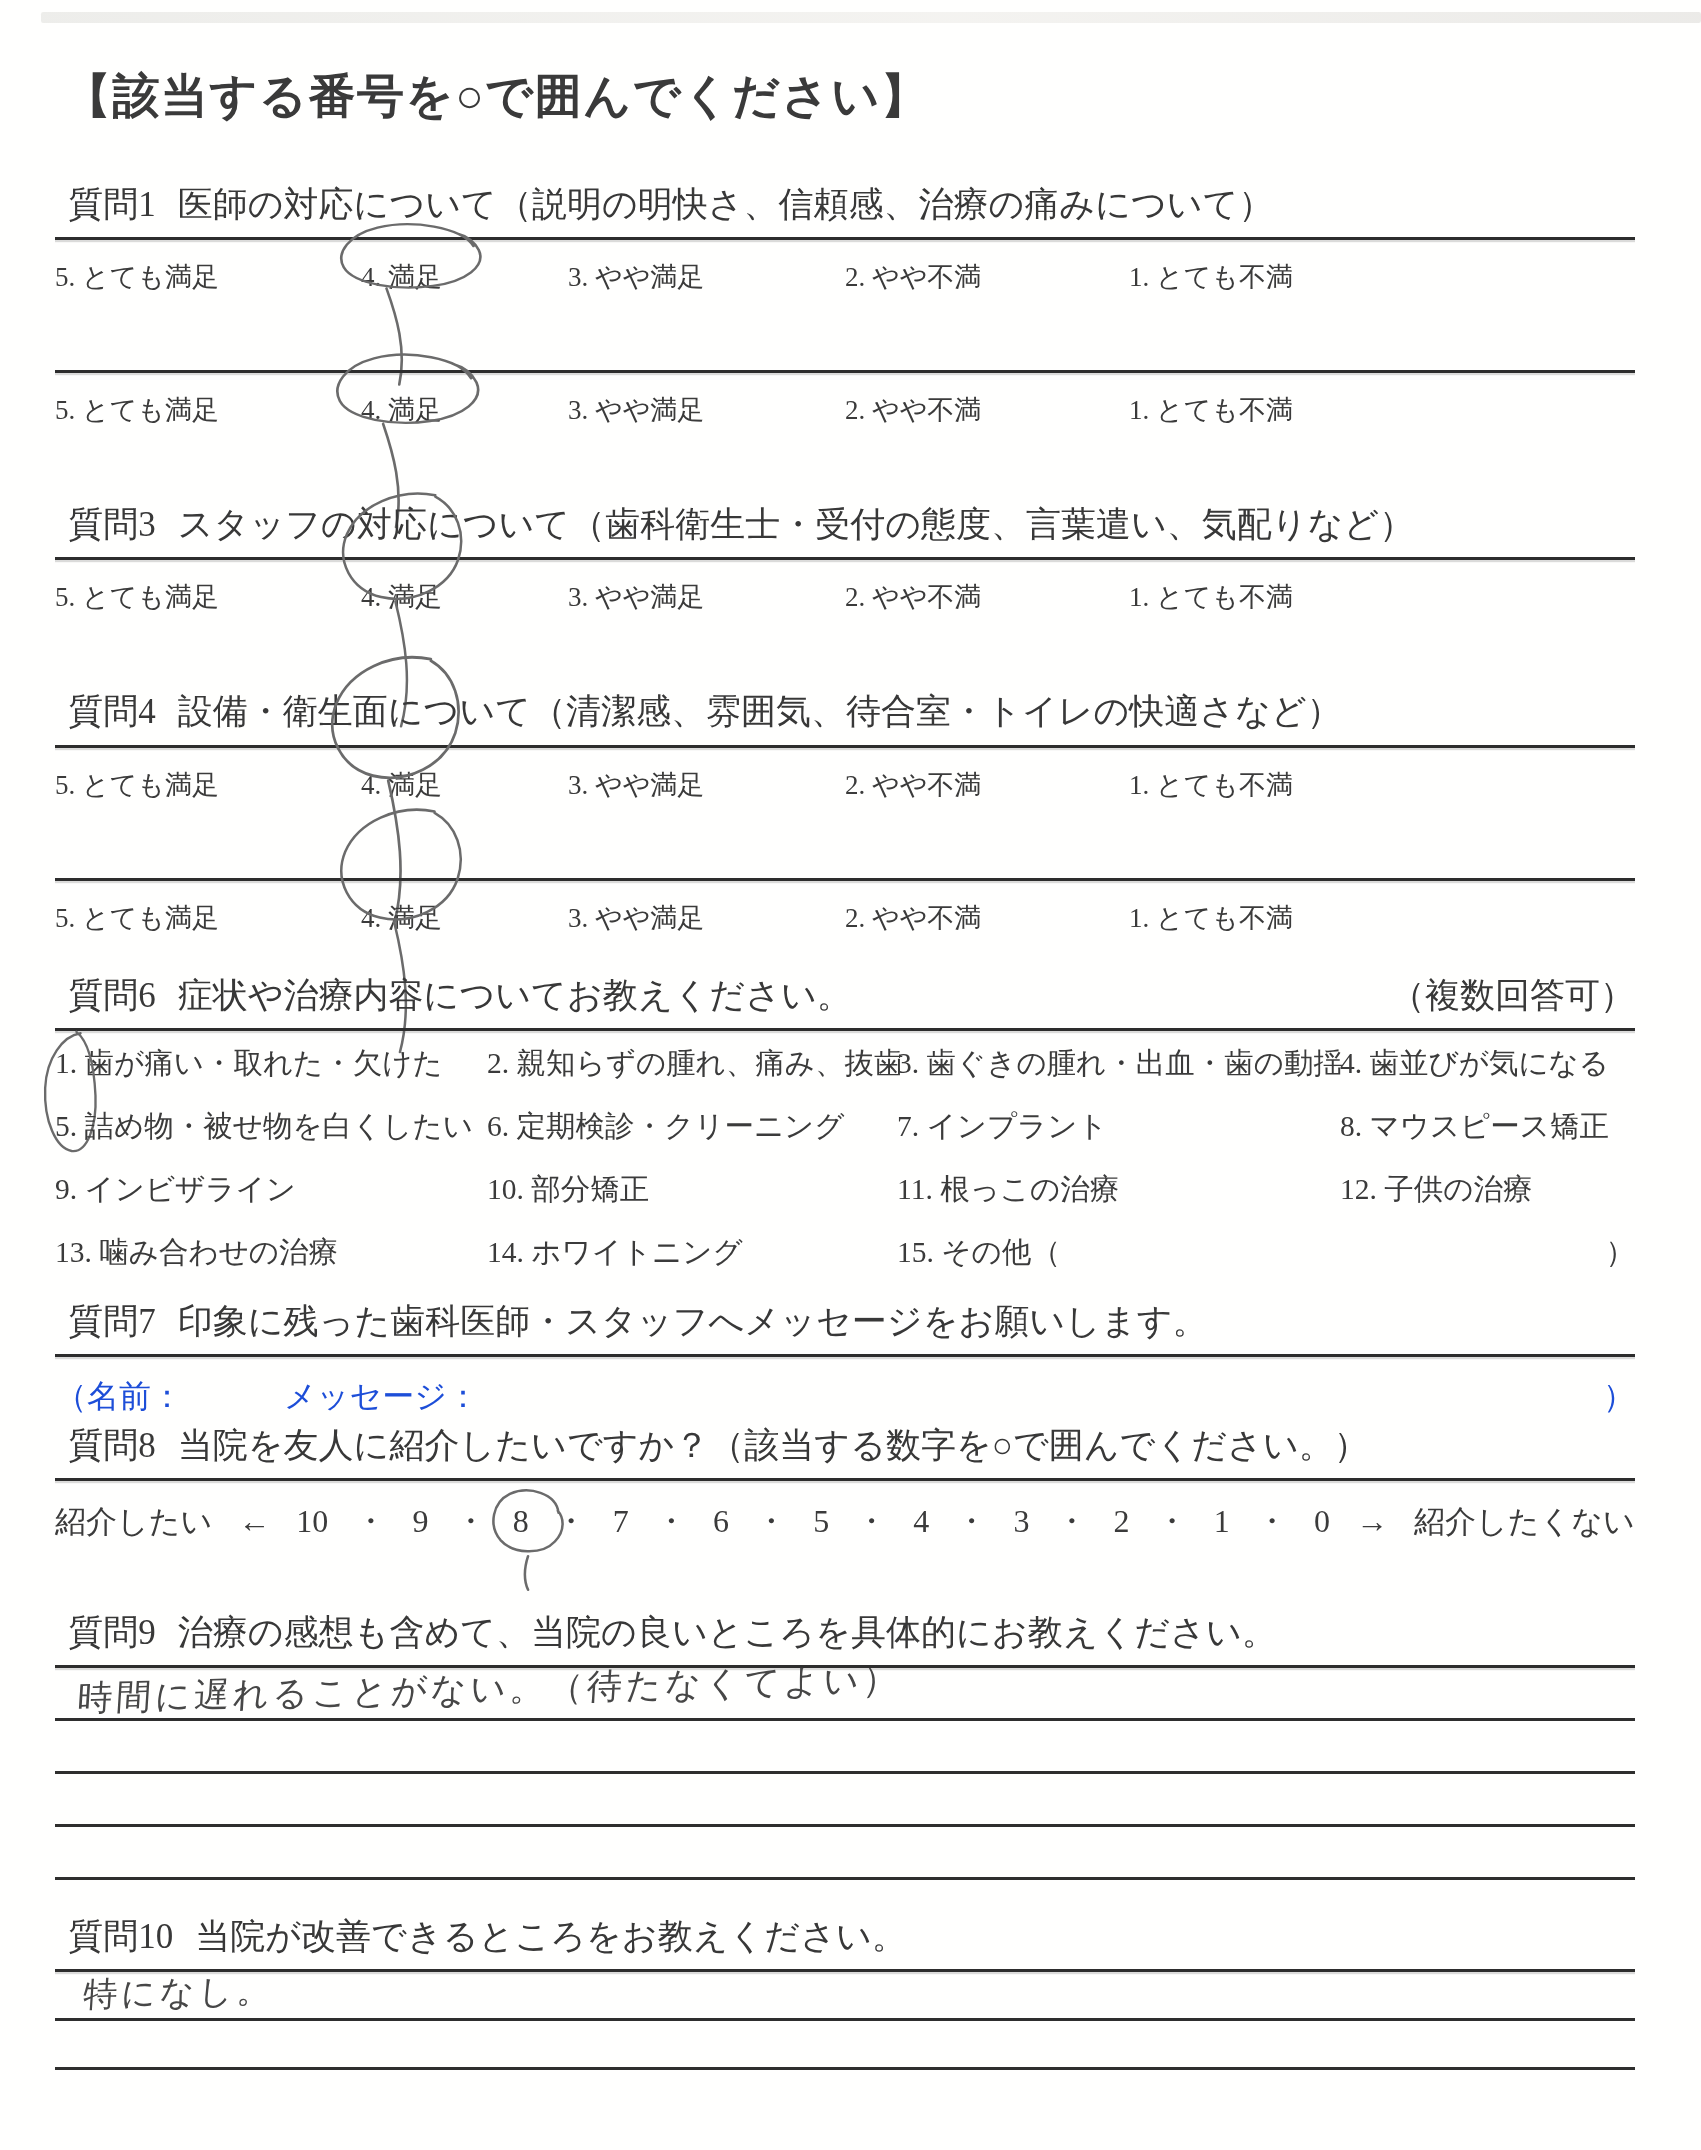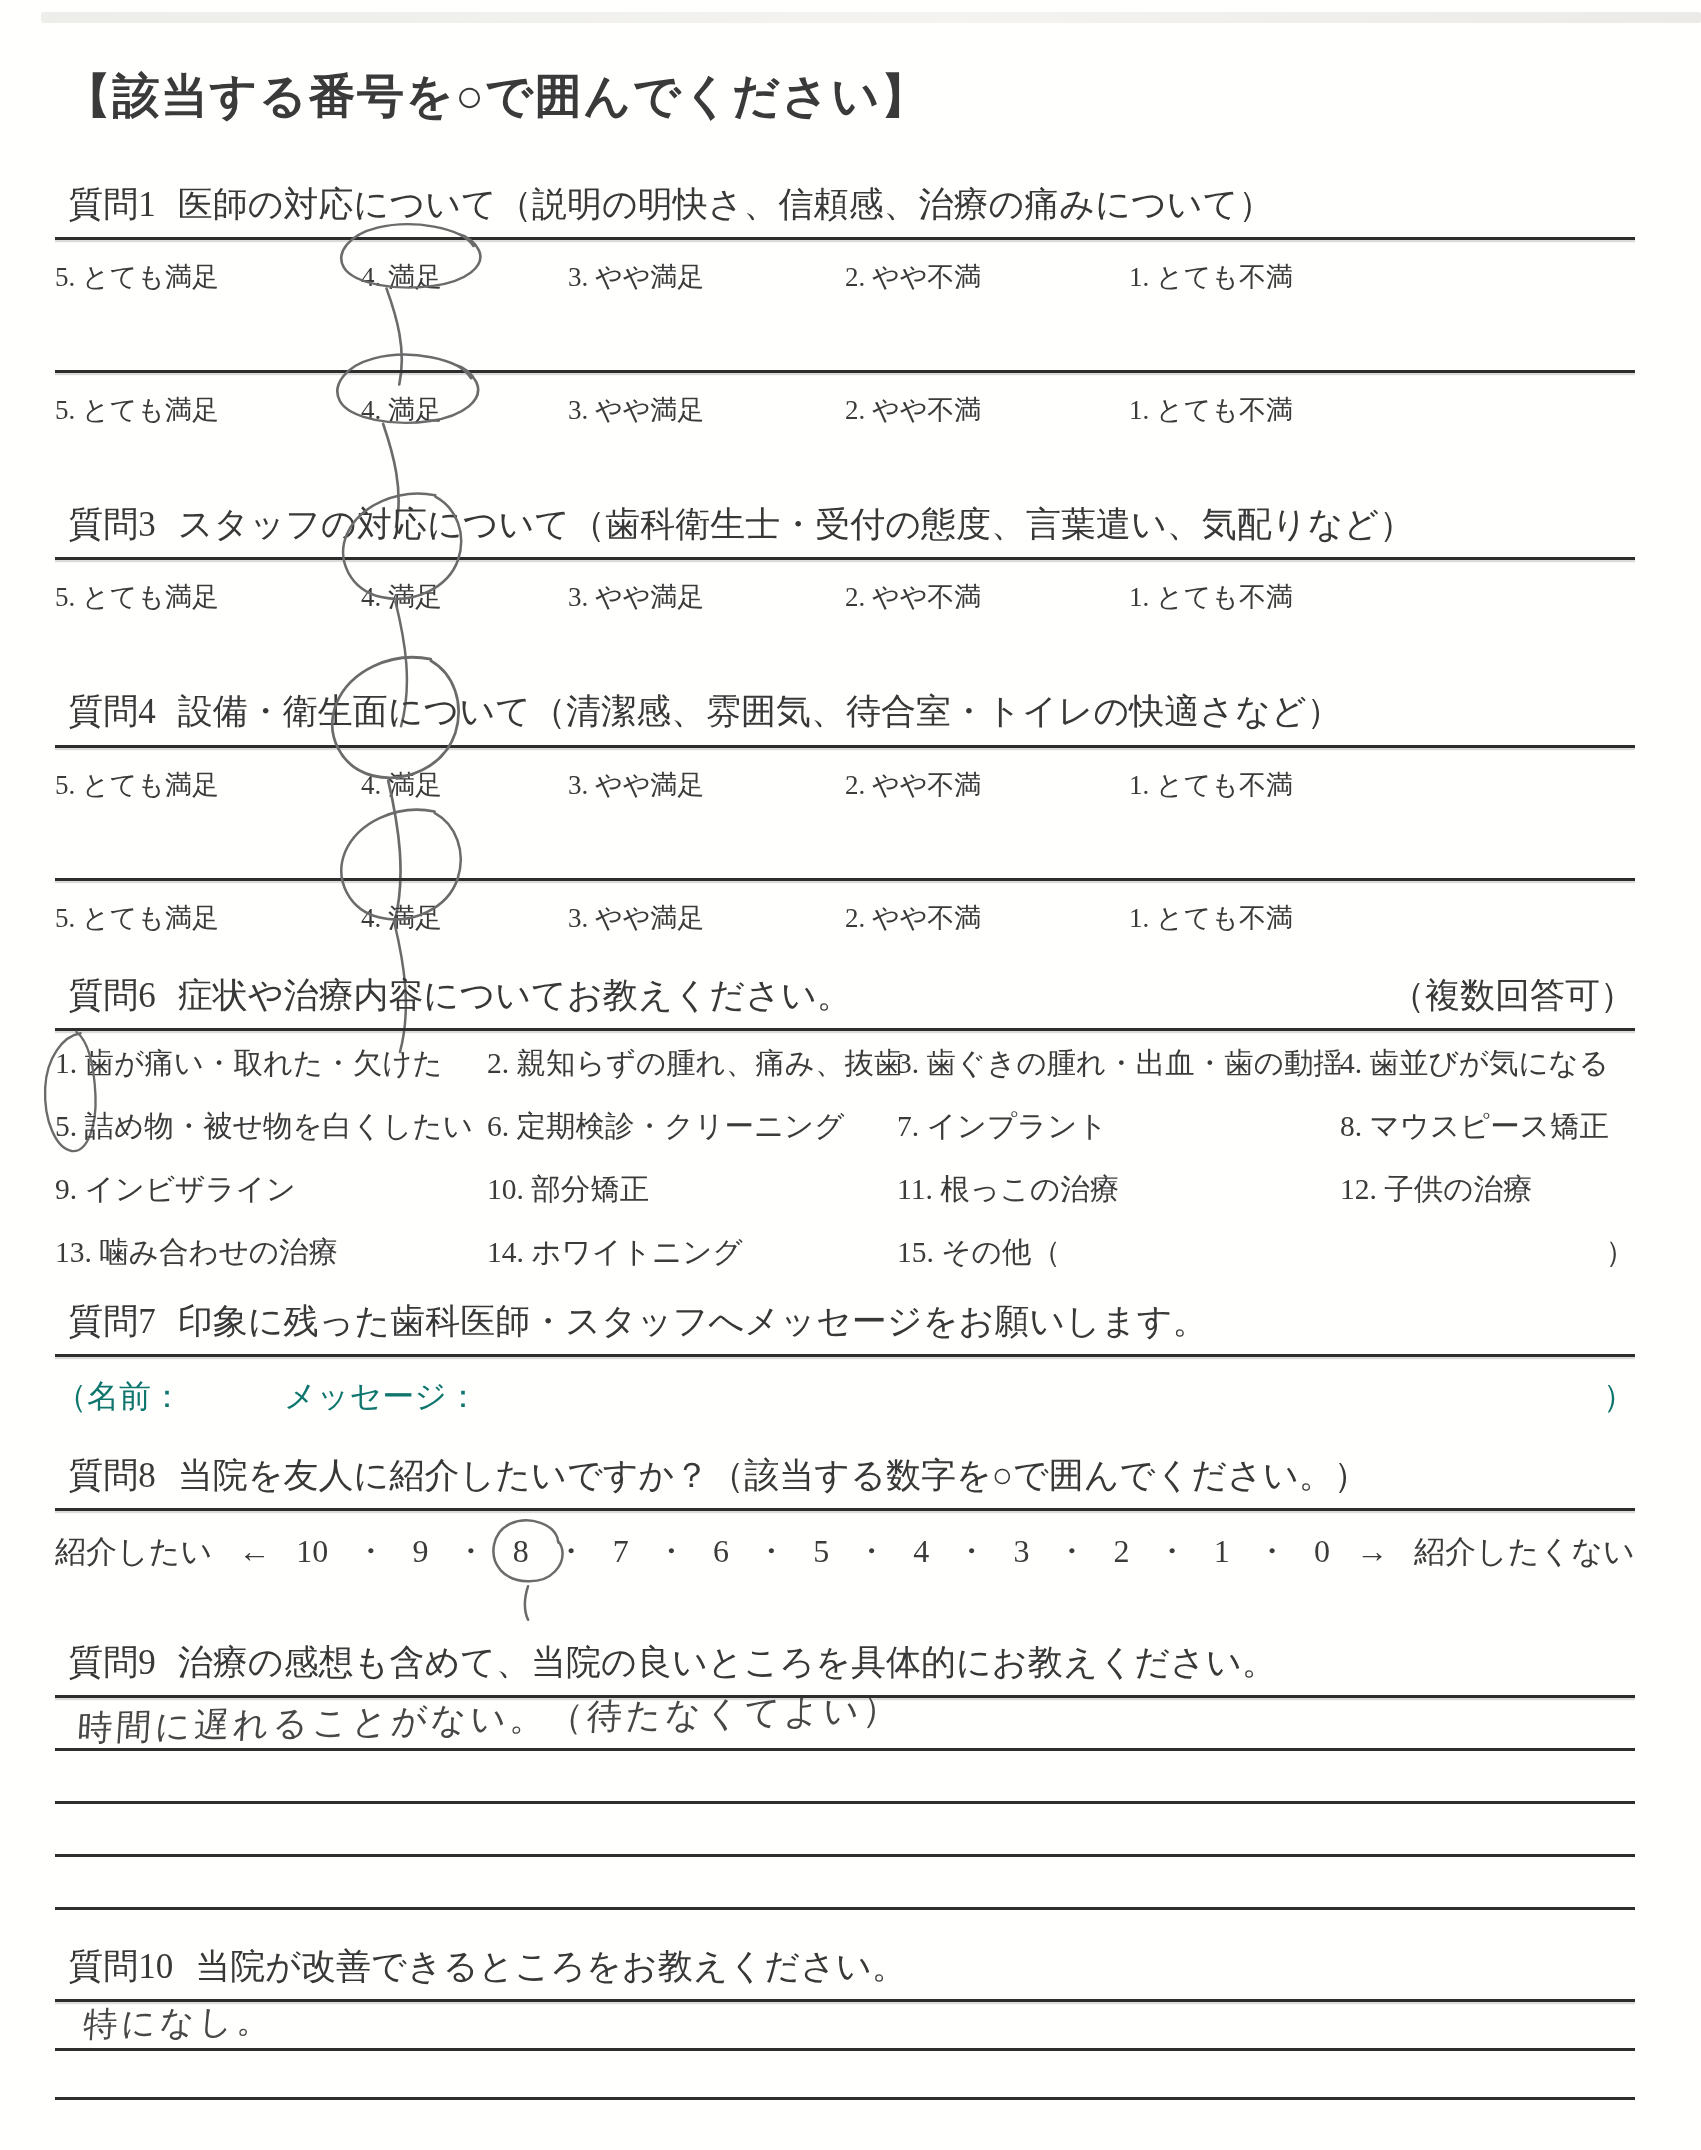--- a/index.html
+++ b/index.html
@@ -21,21 +21,21 @@
   .title{
     margin:68px 0 0 8.9px;
     font-size:47px;font-weight:600;letter-spacing:1.5px;color:#3a3a3a;
     line-height:1.2;
   }
   .q-block{position:relative;}
   .qb1{margin-top:59px;}
   .qb-rate{margin-top:53px;}
   .qb6{margin-top:16px;}
   .qb7{margin-top:4.4px;}
-  .qb8{margin-top:41px;}
+  .qb8{margin-top:11px;}
   .qb9{margin-top:53px;}
   .qb10{margin-top:35px;}
   .q-header{font-size:35px;color:#383838;margin-left:13.3px;line-height:1.25;}
   .q-label{margin-right:22px;}
   .q-header-flex{display:flex;justify-content:space-between;align-items:baseline;}
   .rule{margin-top:10.3px;border-top:3.7px solid #2d2d2d;box-shadow:0 2.2px 0 rgba(90,90,90,.22);height:0;}
   .options-row{
     position:relative;display:flex;padding-top:19px;height:58px;box-sizing:content-box;
     font-size:27px;color:#3b3b3b;white-space:nowrap;
   }
@@ -49,21 +49,21 @@
   .cd6{left:-17.7px;top:-19px;width:68px;height:137px;}
   .ce8{left:-26.6px;top:-20.7px;width:87px;height:112px;}
   .symptom-grid{
     display:grid;grid-template-columns:432px 410px 443px 1fr;
     grid-auto-rows:63px;padding-top:13.3px;
     font-size:29.5px;color:#3b3b3b;white-space:nowrap;
   }
   .symptom-cell{position:relative;}
   .other-cell{grid-column:3 / 5;display:flex;justify-content:space-between;}
   .inline-answer-row{
-    display:flex;padding-top:17.7px;font-size:32px;color:#0f766e;height:38px;
+    display:flex;padding-top:17.7px;font-size:32px;color:#1d4ed8;height:38px;
   }
   .name-label{width:229px;}
   .spacer{flex:1;}
   .nps-row{
     display:flex;justify-content:space-between;align-items:baseline;
     padding-top:19px;font-size:32px;color:#3b3b3b;height:58px;box-sizing:content-box;
   }
   .nps-side{font-size:31px;}
   .nps-num{position:relative;}
   .ans-line{height:53px;border-bottom:3.7px solid #2e2e2e;box-sizing:border-box;position:relative;}

